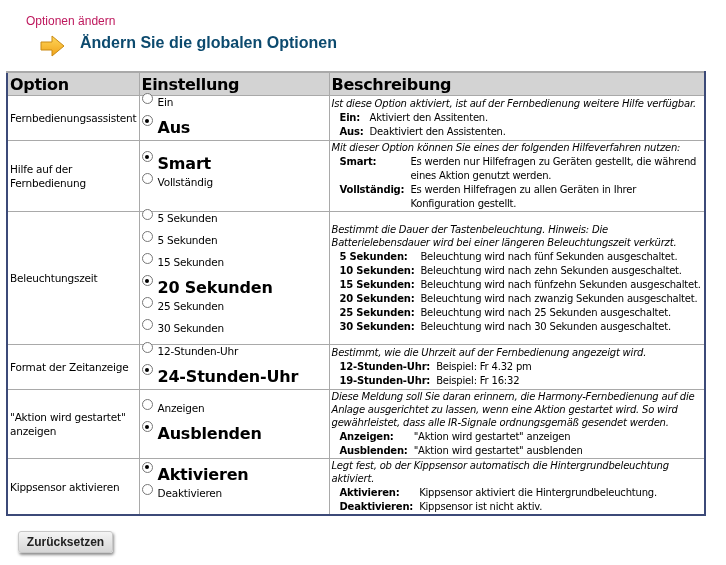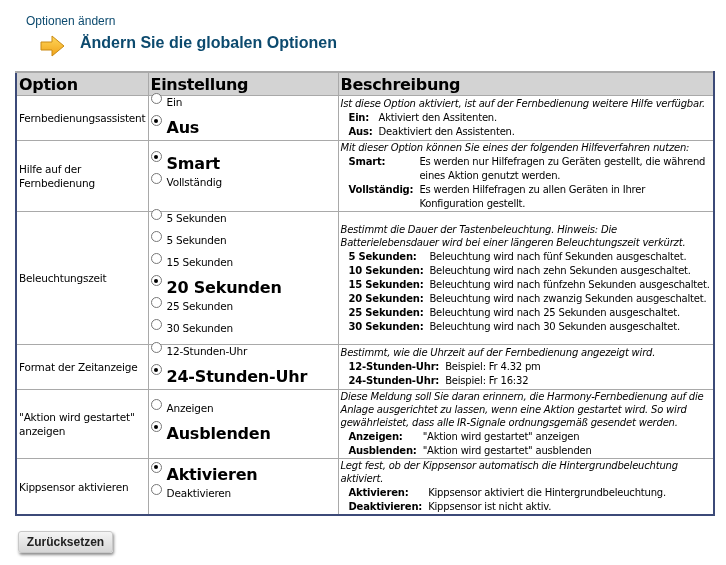--- a/index.html
+++ b/index.html
@@ -1,24 +1,24 @@
 <!DOCTYPE html>
 <html><head>
 <meta charset="utf-8">
 <style>
   html, body { margin:0; padding:0; background:#fff; }
   body { width:726px; height:565px; position:relative; overflow:hidden;
          font-family:"DejaVu Sans", sans-serif; color:#000; }
-  .crumb { position:absolute; left:26px; top:14px; font-size:12px; color:#0c4a6e;
+  .crumb { position:absolute; left:26px; top:14px; font-size:12px; color:#be185d;
            font-family:"Liberation Sans", sans-serif; }
   .title-row { position:absolute; left:40px; top:34px; height:24px; }
   .arrow { position:absolute; left:0; top:1px; width:26px; height:22px; }
   .title { position:absolute; left:40px; top:0; font-size:16px; font-weight:bold;
            color:#0c4a6e; white-space:nowrap; font-family:"Liberation Sans", sans-serif; }
-  table.opts { position:absolute; left:15px; top:71px; width:700px;
+  table.opts { position:absolute; left:6px; top:71px; width:700px;
                border-collapse:collapse; border:2px solid #3c4a78; border-top-color:#a9a9a9; }
   table.opts td, table.opts th { border:1px solid #a9a9a9; vertical-align:middle; padding:0 2px; }
   th { background:#d3d3d3; text-align:left; font-size:16px; font-weight:bold;
        height:22px; padding:0 3px; font-family:"DejaVu Sans", sans-serif; letter-spacing:-0.3px; }
   td.opt { width:118px; font-size:10.5px; font-family:"DejaVu Sans", sans-serif; letter-spacing:-0.2px; line-height:14px;margin-top:39px; }
   td.set { width:185px; font-size:10.5px; padding-left:8px; letter-spacing:-0.2px; }
   td.desc { vertical-align:top; font-size:10px; letter-spacing:-0.2px; padding:3px 2px 4px 2px; }
   .radio { display:flex; align-items:flex-start; height:22px; }
   .rb { width:9px; height:9px; border:1px solid #777; border-radius:50%; margin-right:5px;
         position:relative; top:-3px; background:#fff; flex:none; }
@@ -160,21 +160,21 @@
           <label class="radio sel">
             <span class="rb on"></span>
             <span class="lbl">24-Stunden-Uhr</span>
           </label>
         </td>
         <td class="desc">
           <div class="intro">Bestimmt, wie die Uhrzeit auf der Fernbedienung angezeigt wird.</div>
           <div class="dl">
             <span class="k">12-Stunden-Uhr:</span>
             <span class="v">Beispiel: Fr 4.32 pm</span>
-            <span class="k">24-Stunden-Uhr:</span>
+            <span class="k">19-Stunden-Uhr:</span>
             <span class="v">Beispiel: Fr 16:32</span>
           </div>
         </td>
       </tr>
       <tr>
         <td class="opt">"Aktion wird gestartet" anzeigen</td>
         <td class="set">
           <label class="radio">
             <span class="rb"></span>
             <span class="lbl">Anzeigen</span>

